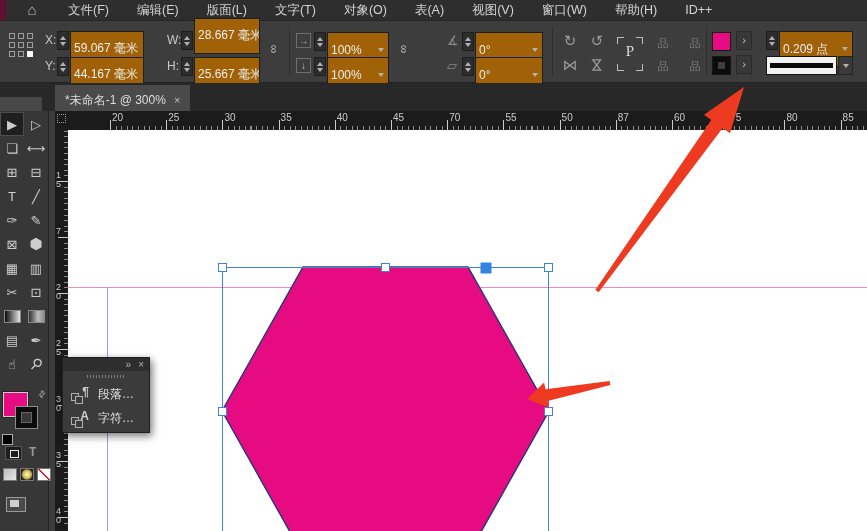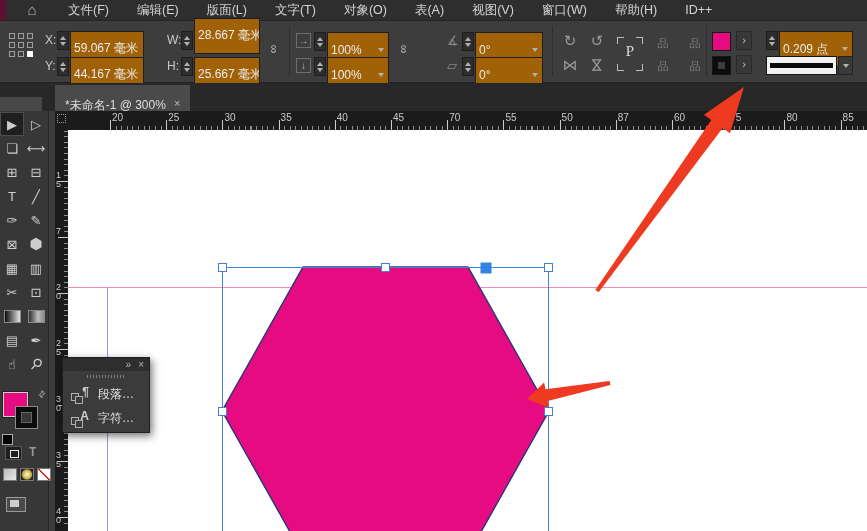--- a/index.html
+++ b/index.html
@@ -36,21 +36,21 @@
   #pbtn .tl{left:0;top:4px;border-left-width:1px;border-top-width:1px;}
   #pbtn .tr{right:0;top:4px;border-right-width:1px;border-top-width:1px;}
   #pbtn .bl{left:0;bottom:4px;border-left-width:1px;border-bottom-width:1px;}
   #pbtn .br{right:0;bottom:4px;border-right-width:1px;border-bottom-width:1px;}
   #pbtn .pletter{position:absolute;left:0;right:0;top:10px;text-align:center;font-family:"Liberation Serif",serif;font-size:15px;}
   .hier{color:#7f7f7f;font-size:11px;width:26px;height:16px;text-align:center;line-height:16px;}
   .swatch-btn{width:16px;height:19px;background:#383838;border:1px solid #2a2a2a;box-sizing:border-box;color:#c0c0c0;font-size:11px;line-height:16px;text-align:center;}
   
   #tabbar{left:0;top:83px;width:867px;height:28px;background:#282828;}
   #tab-stub{left:0;top:97px;width:42px;height:14px;background:#474747;}
-  #doc-tab{left:55px;top:85px;height:26px;background:#4a4a4a;display:flex;align-items:flex-start;padding:12px 10px;gap:8px;}
+  #doc-tab{left:55px;top:85px;height:26px;background:#4a4a4a;display:flex;align-items:center;padding:2px 10px;gap:8px;}
   #doc-tab .title{color:#dedede;font-size:12px;white-space:nowrap;}
   #doc-tab .close{color:#bdbdbd;font-size:11px;}
   
   #hruler{left:55px;top:111px;width:812px;height:19px;background:#1b1b1b;overflow:hidden;}
   #hruler .ticks{position:absolute;left:13px;right:0;top:0;bottom:0;
     background-image:
       repeating-linear-gradient(90deg,#cccccc 0 1px,transparent 1px 56.2px),
       repeating-linear-gradient(90deg,#8d8d8d 0 1px,transparent 1px 5.62px);
     background-size:100% 10px,100% 4px;
     background-position:42px bottom,42px bottom;

